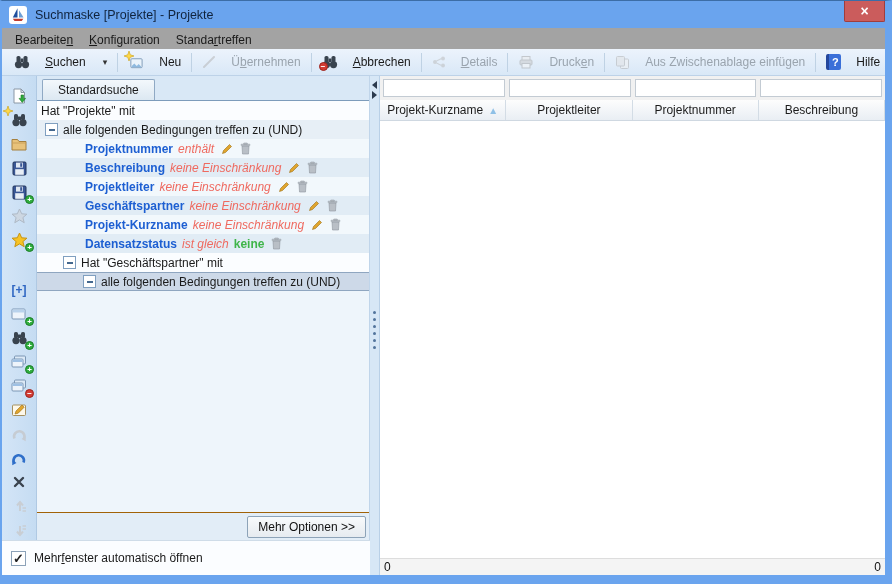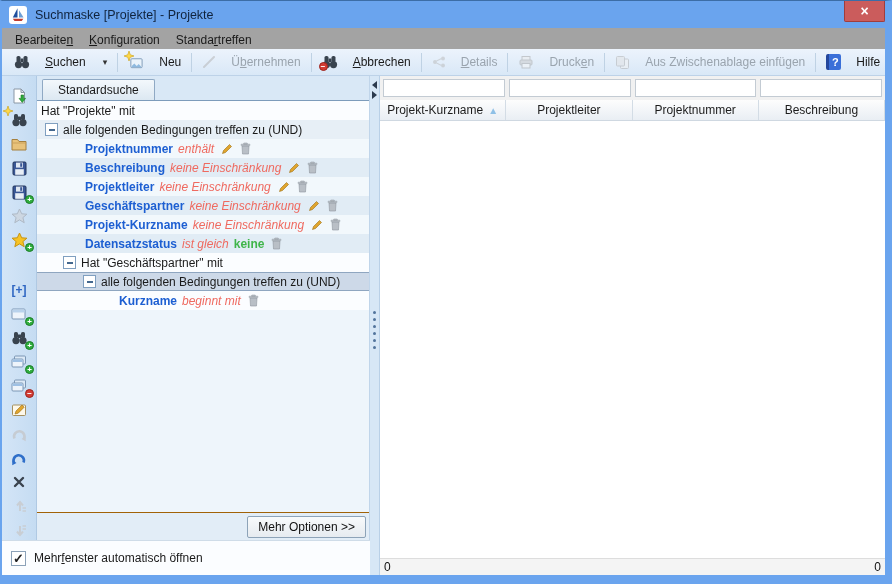--- a/index.html
+++ b/index.html
@@ -440,31 +440,20 @@
                 </span>
             </div>
             <div class="trow bg-a il2">
               <span class="exp"></span>
               <span>Hat "Geschäftspartner" mit</span>
             </div>
             <div class="trow bg-a il3 selected">
               <span class="exp"></span>
               <span>alle folgenden Bedingungen treffen zu (UND)</span>
             </div>
-            <div class="trow bg-a ilk">
-              <span class="fld">Kurzname</span>
-              <span class="op">beginnt mit</span>
-              <span class="rowico">
-                  <svg width="11" height="13" viewBox="0 0 11 13">
-                    <path d="M2 4h7l-.5 8h-6z" fill="#b9bfc6" stroke="#8f969e" stroke-width=".6"></path>
-                    <rect x="1" y="2.2" width="9" height="1.4" rx=".4" fill="#b9bfc6" stroke="#8f969e" stroke-width=".5"></rect>
-                    <rect x="3.6" y="1" width="3.8" height="1.4" rx=".4" fill="#b9bfc6" stroke="#8f969e" stroke-width=".5"></rect>
-                  </svg>
-                </span>
-            </div>
           </div>
           <div class="panel-bottom">
             <span class="btn-more">Mehr Optionen &gt;&gt;</span>
           </div>
         </div>
       </div>
 
       <div class="footerbar">
         <span class="cbx">
             <span>✓</span>

